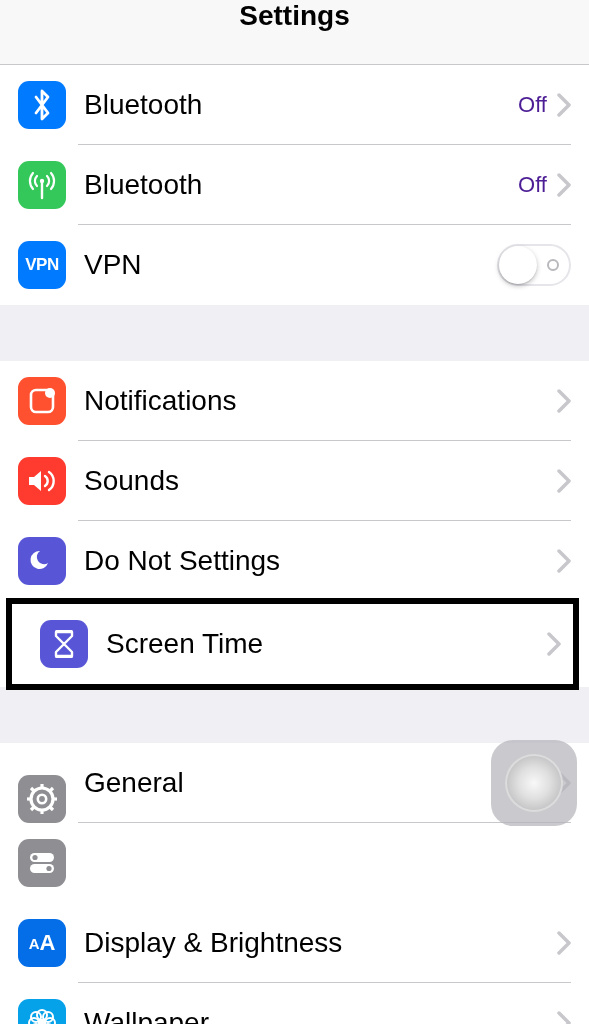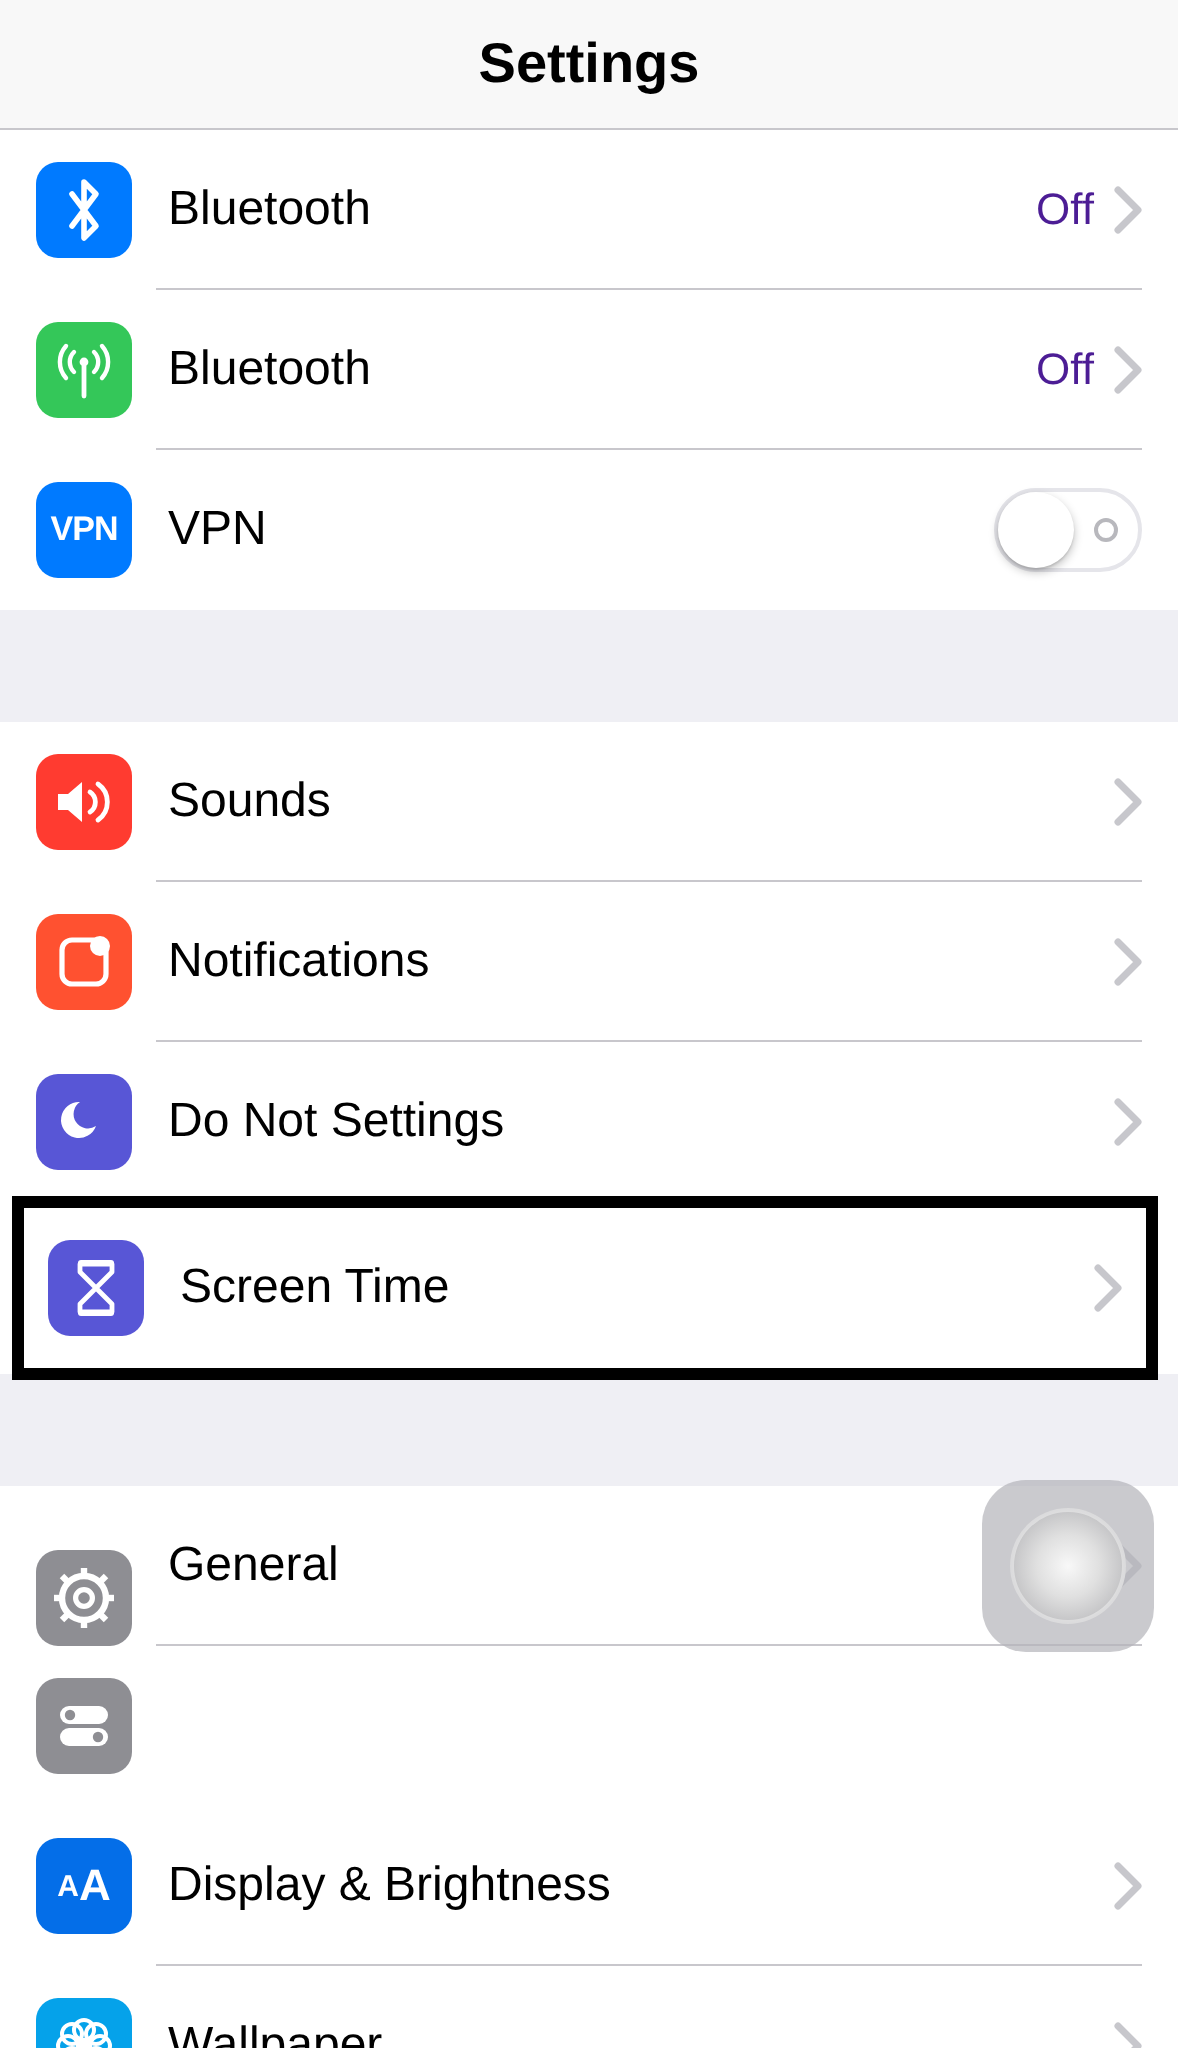--- a/index.html
+++ b/index.html
@@ -10,21 +10,20 @@
       -webkit-font-smoothing: antialiased;
     }
     body {
       width: 589px;
       background: #efeff4;
     }
     .header {
       background: #f8f8f8;
       height: 65px;
       display: flex;
-      align-items: center;
       justify-content: center;
       border-bottom: 1px solid #c8c7cc;
     }
     .header-title {
       font-size: 28px;
       font-weight: 700;
       color: #000;
     }
     .section {
       background: #fff;
@@ -54,21 +53,21 @@
     .icon-box {
       width: 48px;
       height: 48px;
       border-radius: 11px;
       display: flex;
       align-items: center;
       justify-content: center;
       flex-shrink: 0;
     }
     .row-label {
-      font-size: 24px;
+      font-size: 28px;
       color: #000;
       flex: 1;
       padding-left: 6px;
     }
     .row-value {
       font-size: 22px;
       color: #4c1d95;
       margin-right: 10px;
     }
     .chevron {
@@ -105,20 +104,21 @@
       width: 12px;
       height: 12px;
       border: 2px solid #b8b8bd;
       border-radius: 50%;
     }
     .highlight-box {
       border: 6px solid #000;
       margin: -3px 10px -3px 6px;
       position: relative;
       z-index: 3;
+      padding-left: 16px;
     }
     .assistive-touch {
       position: absolute;
       right: 12px;
       top: 50%;
       transform: translateY(-50%);
       width: 86px;
       height: 86px;
       border-radius: 22px;
       background: rgba(180,180,185,0.7);
@@ -204,46 +204,46 @@
     </div>
   </div>
 
 </div>
 
 <div class="section-gap"></div>
 
 <div class="section">
 
   <div class="row">
+    <div class="icon-box bg-orange">
+      <svg class="icon-svg" width="34" height="34" viewBox="0 0 34 34">
+        <rect x="6" y="6" width="22" height="22" rx="5" fill="none" stroke="#fff" stroke-width="2.6"></rect>
+        <circle cx="25" cy="9" r="5" fill="#fff"></circle>
+      </svg>
+    </div>
+    <div class="row-inner">
+      <span class="row-label">Notifications</span>
+      <span class="chevron">
+        <svg width="14" height="24" viewBox="0 0 14 24">
+            <path d="M2 2 L12 12 L2 22" fill="none" stroke="#c7c7cc" stroke-width="3.5" stroke-linecap="round" stroke-linejoin="round"></path>
+          </svg>
+      </span>
+    </div>
+  </div>
+
+  <div class="row">
     <div class="icon-box bg-red">
       <svg class="icon-svg" width="34" height="30" viewBox="0 0 34 30">
         <path d="M4 11 L9 11 L16 5 L16 25 L9 19 L4 19 Z" fill="#fff"></path>
         <path d="M20 10 A6 6 0 0 1 20 20" fill="none" stroke="#fff" stroke-width="2.4" stroke-linecap="round"></path>
         <path d="M24 6 A11 11 0 0 1 24 24" fill="none" stroke="#fff" stroke-width="2.4" stroke-linecap="round"></path>
       </svg>
     </div>
     <div class="row-inner">
       <span class="row-label">Sounds</span>
-      <span class="chevron">
-        <svg width="14" height="24" viewBox="0 0 14 24">
-            <path d="M2 2 L12 12 L2 22" fill="none" stroke="#c7c7cc" stroke-width="3.5" stroke-linecap="round" stroke-linejoin="round"></path>
-          </svg>
-      </span>
-    </div>
-  </div>
-
-  <div class="row">
-    <div class="icon-box bg-orange">
-      <svg class="icon-svg" width="34" height="34" viewBox="0 0 34 34">
-        <rect x="6" y="6" width="22" height="22" rx="5" fill="none" stroke="#fff" stroke-width="2.6"></rect>
-        <circle cx="25" cy="9" r="5" fill="#fff"></circle>
-      </svg>
-    </div>
-    <div class="row-inner">
-      <span class="row-label">Notifications</span>
       <span class="chevron">
         <svg width="14" height="24" viewBox="0 0 14 24">
             <path d="M2 2 L12 12 L2 22" fill="none" stroke="#c7c7cc" stroke-width="3.5" stroke-linecap="round" stroke-linejoin="round"></path>
           </svg>
       </span>
     </div>
   </div>
 
   <div class="row">
     <div class="icon-box bg-indigo">

